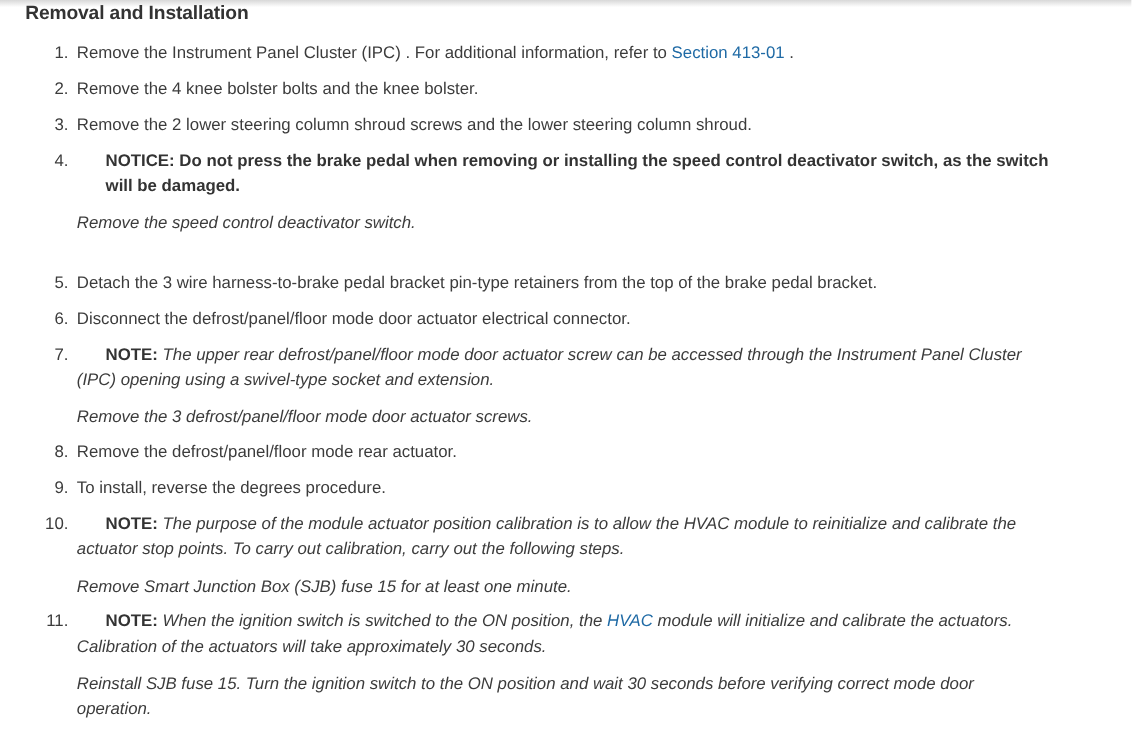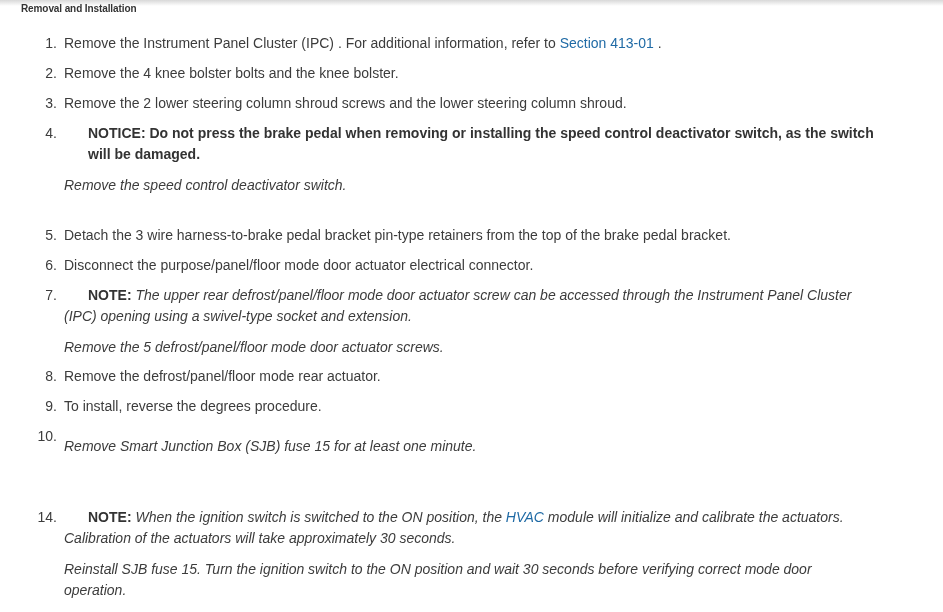--- a/index.html
+++ b/index.html
@@ -10,21 +10,21 @@
     color: #3c3c3c;
     font-size: 14px;
     position: relative;
   }
   .top-shadow {
     position: absolute; left: 0; top: 0; width: 943px; height: 6px;
     background: linear-gradient(#d8d8d8, rgba(255,255,255,0));
   }
   .section-title {
     position: absolute; left: 21px; top: 3px;
-    font-weight: bold; font-size: 10px; color: #333;
+    font-weight: bold; font-size: 16px; color: #333;
     letter-spacing: -0.1px;
   }
   .steps { position: absolute; left: 0; top: 0; width: 943px; }
   .step {
     position: absolute; left: 0; width: 900px;
     line-height: 21px;
   }
   .step .num {
     position: absolute; width: 57px; text-align: right;
     left: 0; top: 0;
@@ -73,49 +73,50 @@
     </div>
   </div>
 
   <div class="step" style="top:225px">
     <span class="num">5.</span>
     <div class="body">Detach the 3 wire harness-to-brake pedal bracket pin-type retainers from the top of the brake pedal bracket.</div>
   </div>
 
   <div class="step" style="top:255px">
     <span class="num">6.</span>
-    <div class="body">Disconnect the purpose/panel/floor mode door actuator electrical connector.</div>
+    <div class="body">Disconnect the defrost/panel/floor mode door actuator electrical connector.</div>
   </div>
 
   <div class="step" style="top:285px">
     <span class="num">7.</span>
     <div class="body">
       <div><span class="bold">NOTE:</span> <span class="italic">The upper rear defrost/panel/floor mode door actuator screw can be accessed through the Instrument Panel Cluster (IPC) opening using a swivel-type socket and extension.</span></div>
-      <div class="sub">Remove the 5 defrost/panel/floor mode door actuator screws.</div>
+      <div class="sub">Remove the 3 defrost/panel/floor mode door actuator screws.</div>
     </div>
   </div>
 
   <div class="step" style="top:366px">
     <span class="num">8.</span>
     <div class="body">Remove the defrost/panel/floor mode rear actuator.</div>
   </div>
 
   <div class="step" style="top:396px">
     <span class="num">9.</span>
     <div class="body">To install, reverse the degrees procedure.</div>
   </div>
 
   <div class="step" style="top:426px">
     <span class="num">10.</span>
     <div class="body">
+      <div><span class="bold">NOTE:</span> <span class="italic">The purpose of the module actuator position calibration is to allow the HVAC module to reinitialize and calibrate the actuator stop points. To carry out calibration, carry out the following steps.</span></div>
       <div class="sub">Remove Smart Junction Box (SJB) fuse 15 for at least one minute.</div>
     </div>
   </div>
 
   <div class="step" style="top:507px">
-    <span class="num">14.</span>
+    <span class="num">11.</span>
     <div class="body">
       <div><span class="bold">NOTE:</span> <span class="italic"><span>When the ignition switch is switched to the ON position, the </span><a class="link">HVAC</a><span> module will initialize and calibrate the actuators. Calibration of the actuators will take approximately 30 seconds.</span></span></div>
       <div class="sub">Reinstall SJB fuse 15. Turn the ignition switch to the ON position and wait 30 seconds before verifying correct mode door operation.</div>
     </div>
   </div>
 
 </div>
 
 </body></html>

